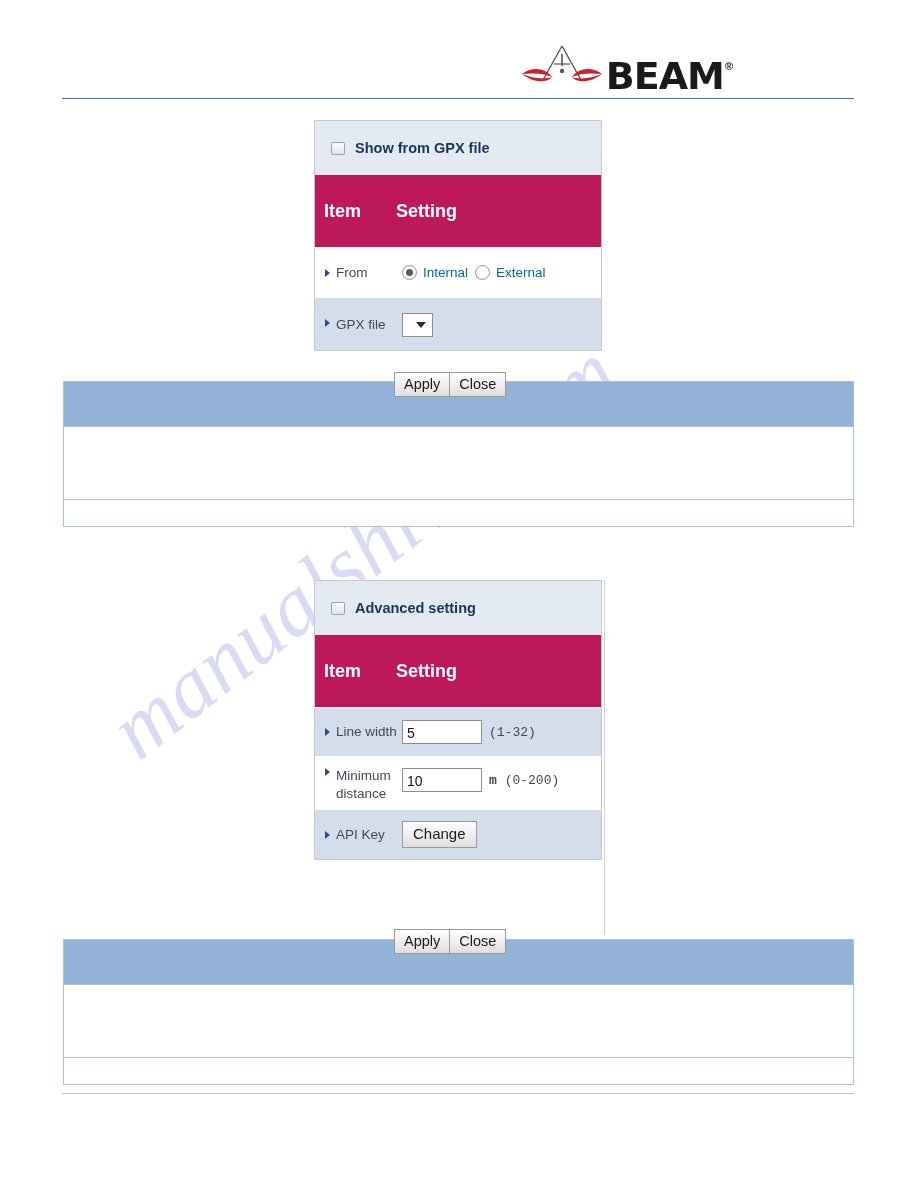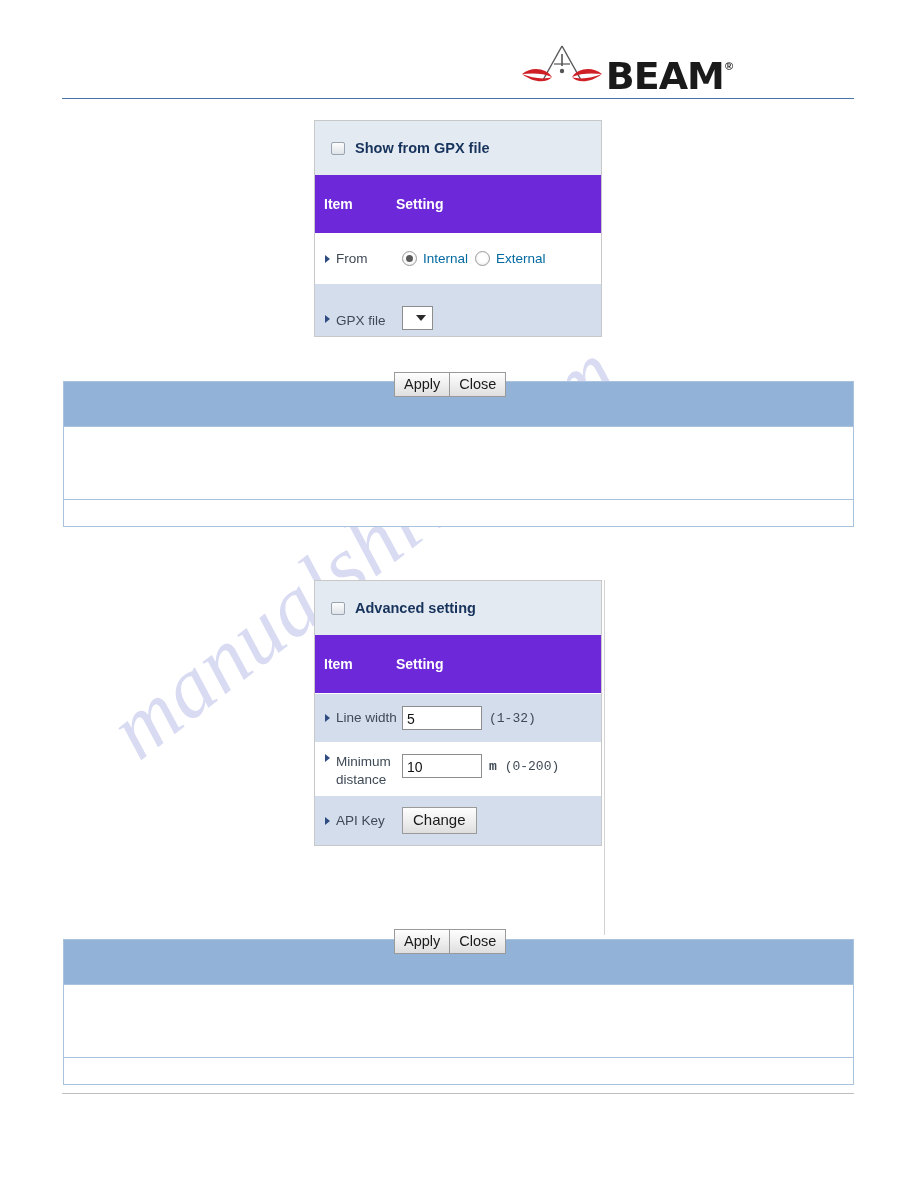--- a/index.html
+++ b/index.html
@@ -116,26 +116,26 @@
     margin-right: 10px;
     flex: 0 0 auto;
   }
   .panel-title-text {
     font-size: 14.5px;
     font-weight: bold;
     color: #17335c;
     font-family: "Liberation Sans", sans-serif;
   }
   .panel-colhead {
-    height: 58px;
-    background: #6d28d9;
+    height: 72px;
+    background: #be185d;
     display: flex;
     align-items: center;
     color: #ffffff;
-    font-size: 14px;
+    font-size: 18px;
     font-weight: bold;
     box-sizing: border-box;
   }
   .colhead-item { width: 78px; padding-left: 9px; box-sizing: border-box; }
   .colhead-setting { padding-left: 3px; }
 
   .panel-row {
     min-height: 48px;
     display: flex;
     align-items: center;
@@ -340,21 +340,21 @@
         <span class="radio-dot on"></span>
         <span>Internal</span>
       </label>
       <label class="radio">
         <span class="radio-dot"></span>
         <span>External</span>
       </label>
     </div>
   </div>
 
-  <div class="panel-row row-blue" style="min-height:53px; align-items:flex-end;">
+  <div class="panel-row row-blue" style="min-height:53px; align-items:center;">
     <div class="row-label" style="padding-top:2px;">
       <span class="tri"></span>
       <span>GPX file</span>
     </div>
     <div class="row-value" style="padding-top:2px;">
       <div class="select-mini">
         <span class="arrow"></span>
       </div>
     </div>
   </div>

